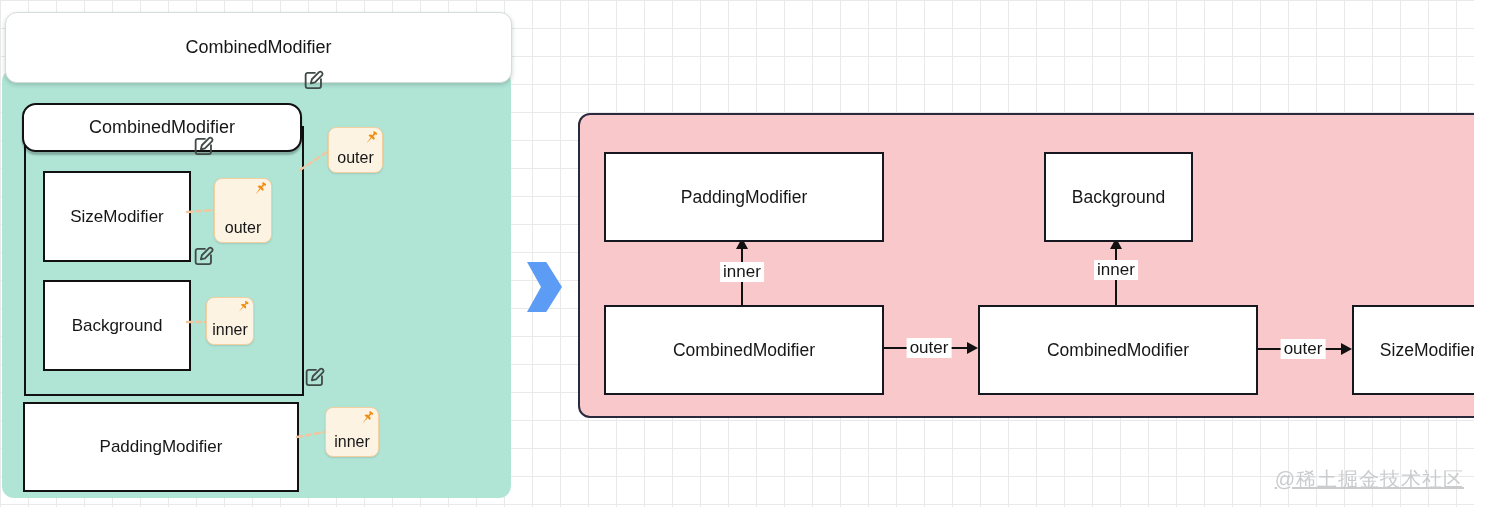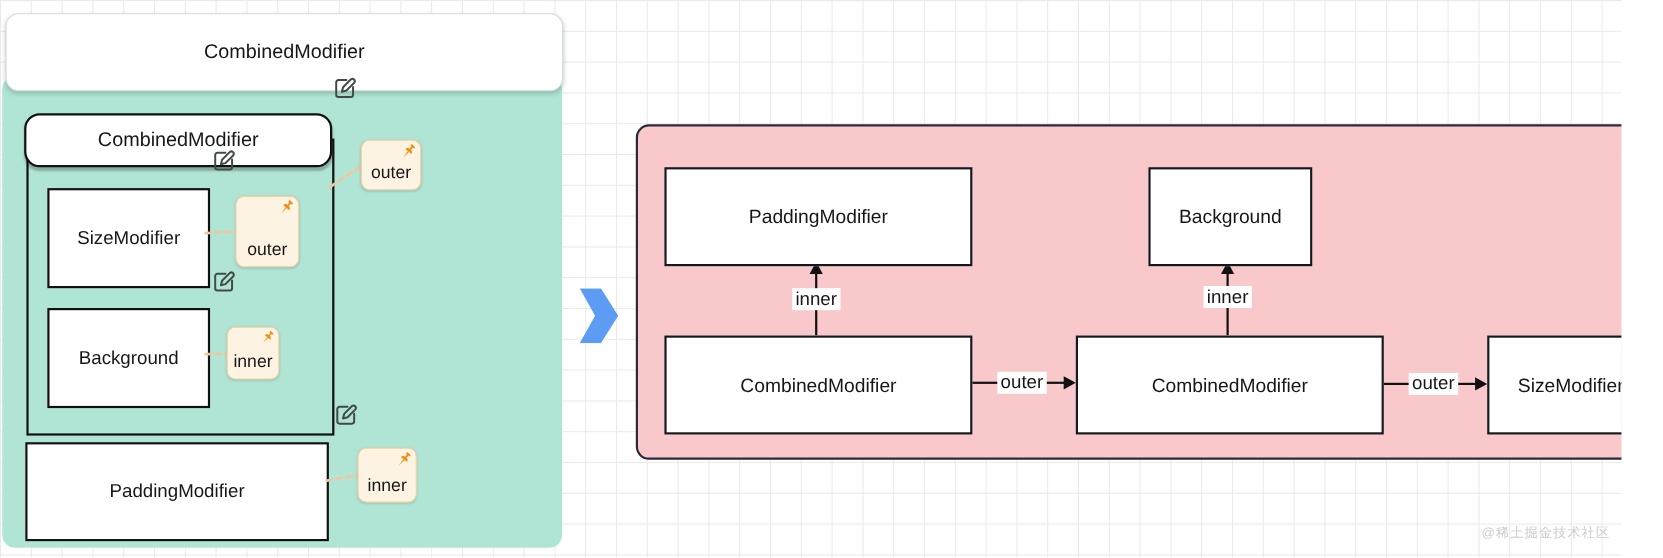--- a/index.html
+++ b/index.html
@@ -87,21 +87,21 @@
   .rnode.size{left:1352px; top:305px; width:148px; height:86px;}
   .aline{background:#111; z-index:2;}
   .ah-up{width:0;height:0;border-left:6px solid transparent;border-right:6px solid transparent;border-bottom:11px solid #111; z-index:2;}
   .ah-right{width:0;height:0;border-top:6px solid transparent;border-bottom:6px solid transparent;border-left:11px solid #111; z-index:2;}
   .edge-label{
     background:#fff; padding:0 3px; font-size:17px; z-index:4;
     transform:translate(-50%,-50%); white-space:nowrap;
   }
   
   .connectors{left:0; top:0; width:1512px; height:507px; pointer-events:none; z-index:4;}
-  .watermark{right:10px; bottom:14px; font-size:12px; color:var(--watermark-gray); letter-spacing:1px; z-index:7;}
+  .watermark{right:10px; bottom:14px; font-size:20px; color:var(--watermark-gray); letter-spacing:1px; z-index:7;text-decoration:underline;}
 </style>
 </head>
 <body>
 
 <div class="canvas">
 
   <div class="abs teal-panel"></div>
 
   <div class="abs header-box">
     <span>CombinedModifier</span>

